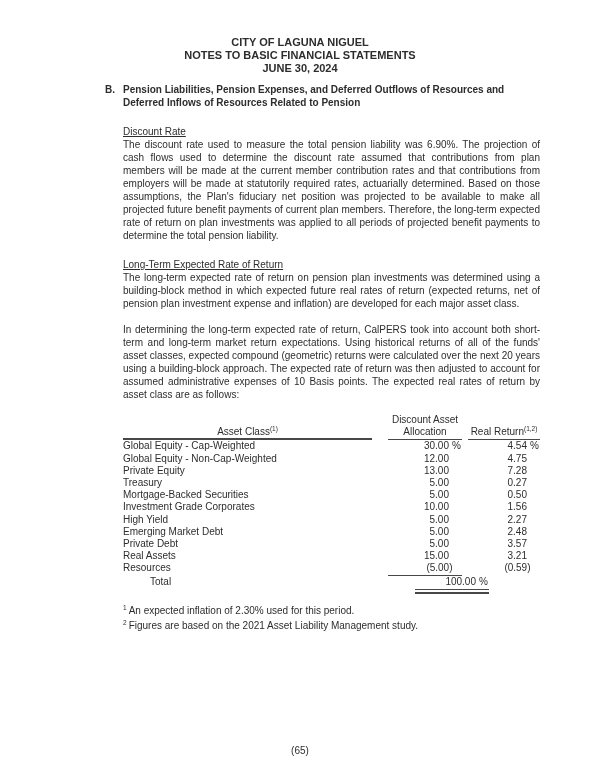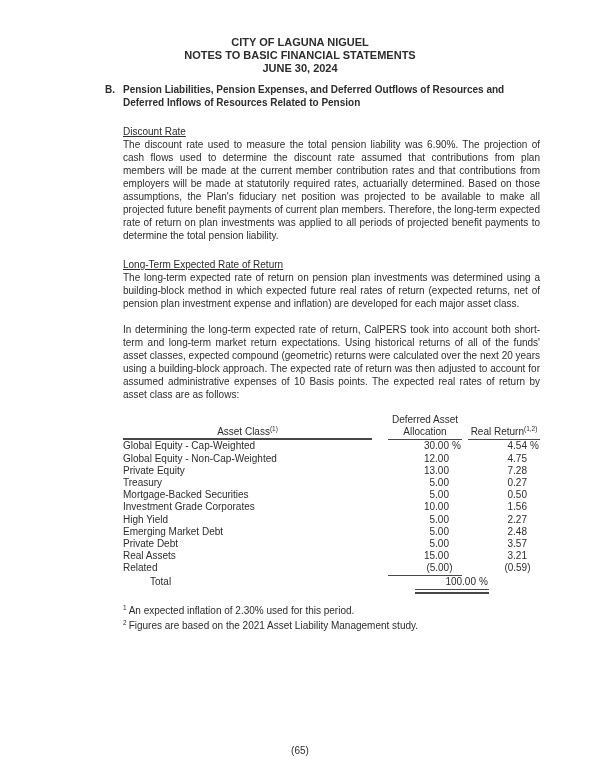--- a/index.html
+++ b/index.html
@@ -71,21 +71,21 @@
     <p class="para first">The discount rate used to measure the total pension liability was 6.90%. The projection of cash flows used to determine the discount rate assumed that contributions from plan members will be made at the current member contribution rates and that contributions from employers will be made at statutorily required rates, actuarially determined. Based on those assumptions, the Plan's fiduciary net position was projected to be available to make all projected future benefit payments of current plan members. Therefore, the long-term expected rate of return on plan investments was applied to all periods of projected benefit payments to determine the total pension liability.</p>
 
     <div class="uheading">Long-Term Expected Rate of Return</div>
     <p class="para first">The long-term expected rate of return on pension plan investments was determined using a building-block method in which expected future real rates of return (expected returns, net of pension plan investment expense and inflation) are developed for each major asset class.</p>
     <p class="para">In determining the long-term expected rate of return, CalPERS took into account both short-term and long-term market return expectations. Using historical returns of all of the funds' asset classes, expected compound (geometric) returns were calculated over the next 20 years using a building-block approach. The expected rate of return was then adjusted to account for assumed administrative expenses of 10 Basis points. The expected real rates of return by asset class are as follows:</p>
 
     <div class="fin-table">
 
       <div class="trow">
         <div class="c-name"></div>
-        <div class="c-alloc hd">Deferred Asset</div>
+        <div class="c-alloc hd">Discount Asset</div>
         <div class="c-ret"></div>
       </div>
 
       <div class="trow">
         <div class="c-name hd rule1"><span>Asset Class</span><sup>(1)</sup></div>
         <div class="c-alloc hd rule2">Allocation</div>
         <div class="c-ret hd rule2"><span>Real Return</span><sup>(1,2)</sup></div>
       </div>
 
       <div class="trow">
@@ -202,21 +202,21 @@
             <span class="val">15.00</span>
             <span class="suf"></span>
           </div>
         <div class="c-ret cellflex">
             <span class="val">3.21</span>
             <span class="suf"></span>
           </div>
       </div>
 
       <div class="trow">
-        <div class="c-name">Related</div>
+        <div class="c-name">Resources</div>
         <div class="c-alloc cellflex neg alloc-underline">
             <span class="val">(5.00)</span>
             <span class="suf"></span>
           </div>
         <div class="c-ret cellflex neg">
             <span class="val">(0.59)</span>
             <span class="suf"></span>
           </div>
       </div>
 

